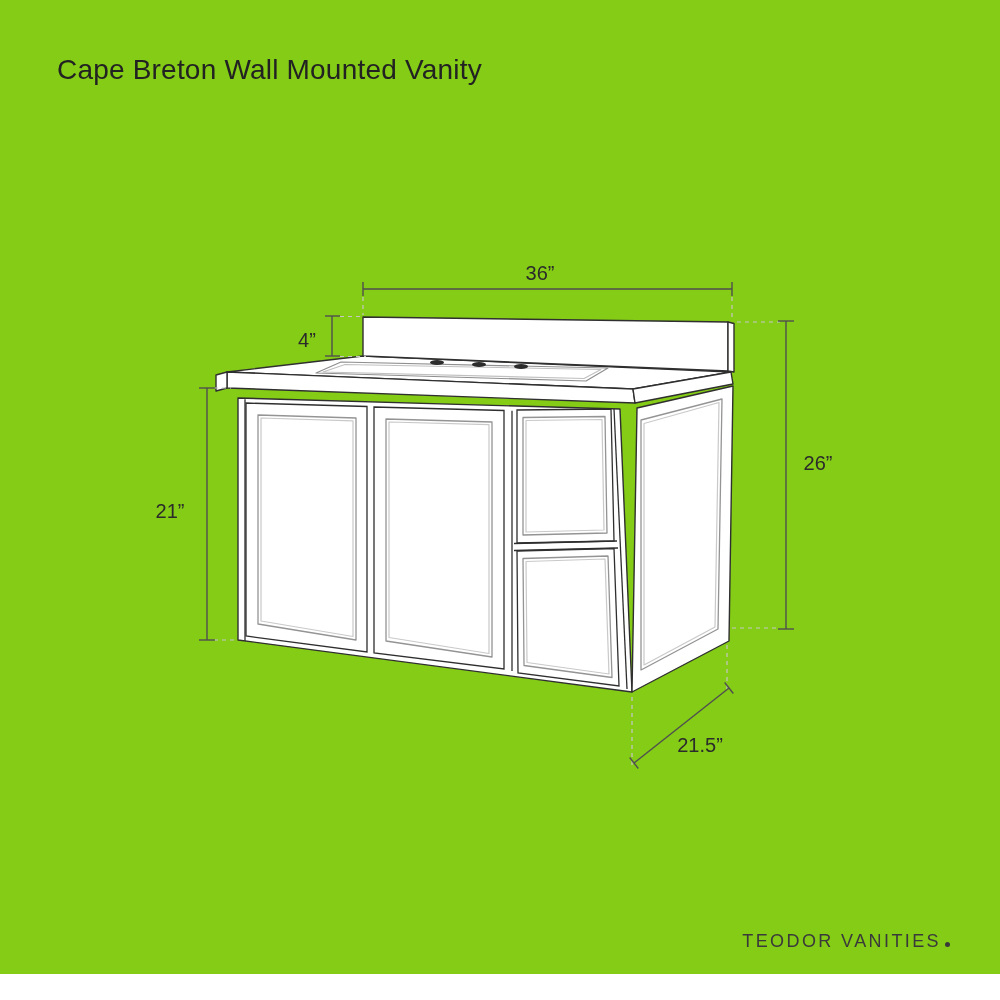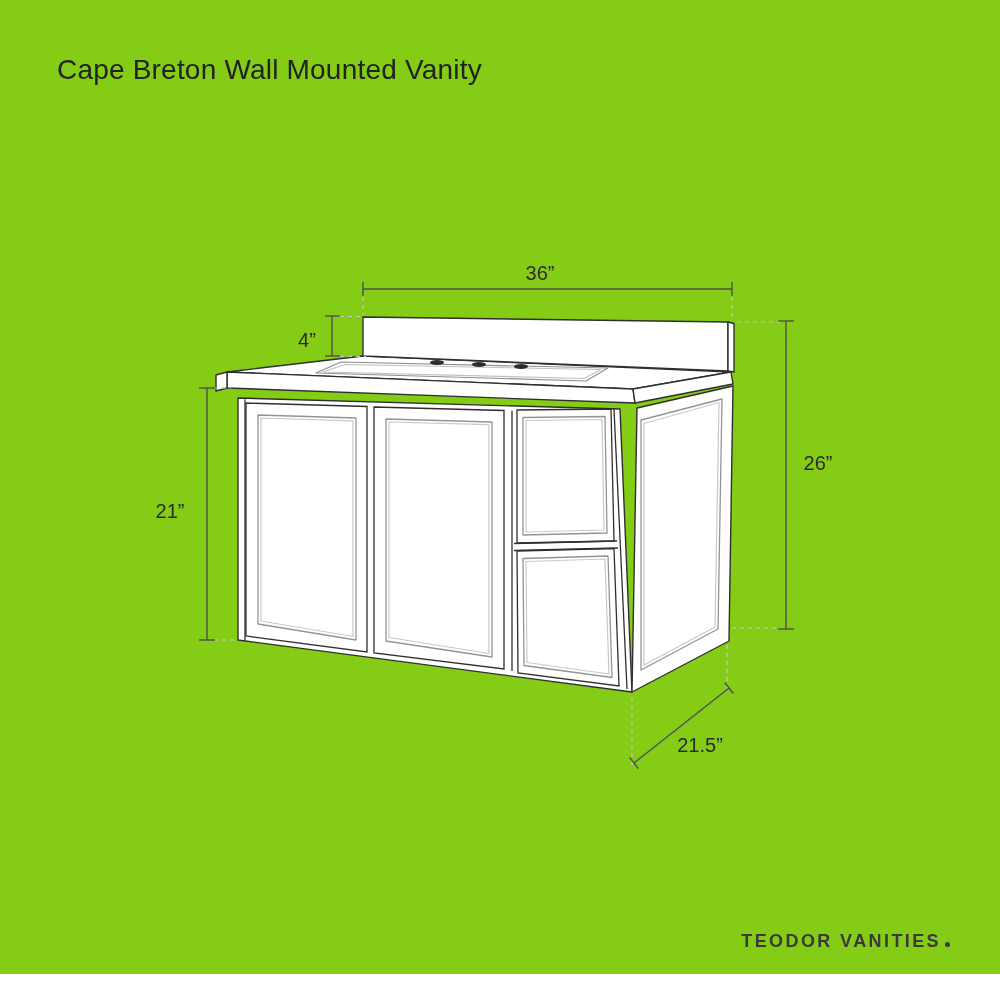--- a/index.html
+++ b/index.html
@@ -2,21 +2,21 @@
 <html><head>
 <meta charset="utf-8">
 <style>
   html,body{margin:0;padding:0;background:#fff;}
   .page{position:relative;width:1000px;height:974px;background:#84cc16;overflow:hidden;
         font-family:"Liberation Sans","DejaVu Sans",sans-serif;}
   .title{position:absolute;left:57px;top:48px;font-size:28px;line-height:44px;
          color:#222;font-weight:400;letter-spacing:.2px;}
   .drawing{position:absolute;left:0;top:0;}
   .logo{position:absolute;top:931px;right:50px;display:flex;align-items:baseline;
-        font-size:18px;letter-spacing:2.4px;color:#3a3a3a;font-weight:700;}
+        font-size:18px;letter-spacing:2.4px;color:#3a3a3a;font-weight:400;}
   .logo-dot{display:inline-block;width:5px;height:5px;border-radius:50%;
             background:#3a3a3a;margin-left:4px;}
   svg .ink{stroke:#2f2f2f;stroke-width:1.4;fill:#fff;stroke-linejoin:round;}
   svg .inkline{stroke:#2f2f2f;stroke-width:1.3;fill:none;}
   svg .panel{stroke:#949494;stroke-width:1.3;fill:none;stroke-linejoin:round;}
   svg .panel2{stroke:#c9c9c9;stroke-width:1.2;fill:none;stroke-linejoin:round;}
   svg .sinkline{stroke:#8f8f8f;stroke-width:1.2;fill:none;stroke-linejoin:round;}
   svg .sinkline2{stroke:#c0c0c0;stroke-width:1.1;fill:none;stroke-linejoin:round;}
   svg .dim{stroke:#4f4f4f;stroke-width:1.4;fill:none;}
   svg .dash{stroke:#c6c6c6;stroke-width:1.2;fill:none;stroke-dasharray:4 4;}

